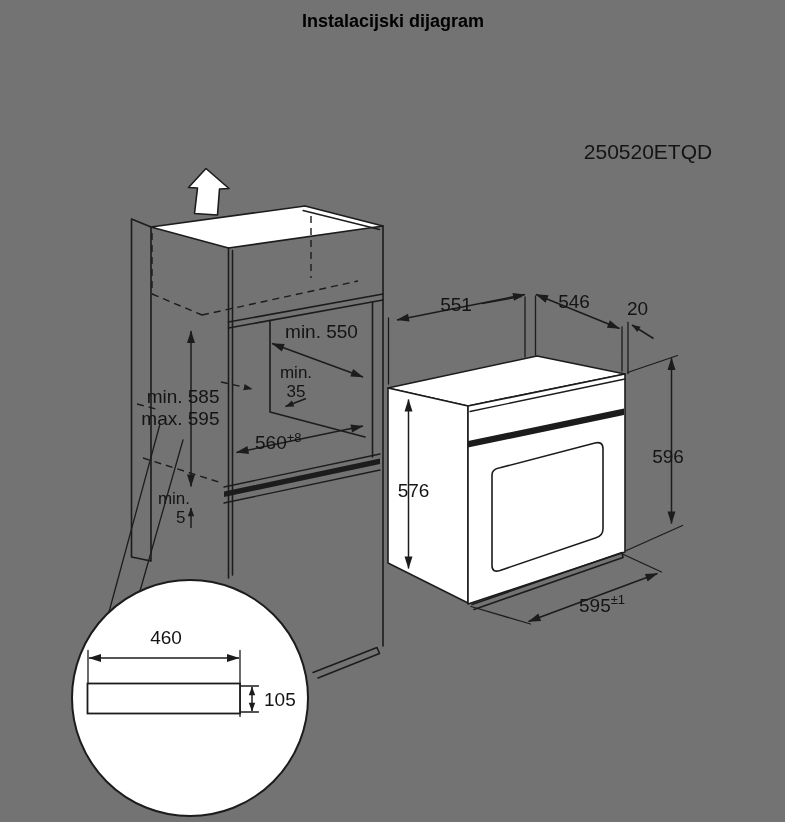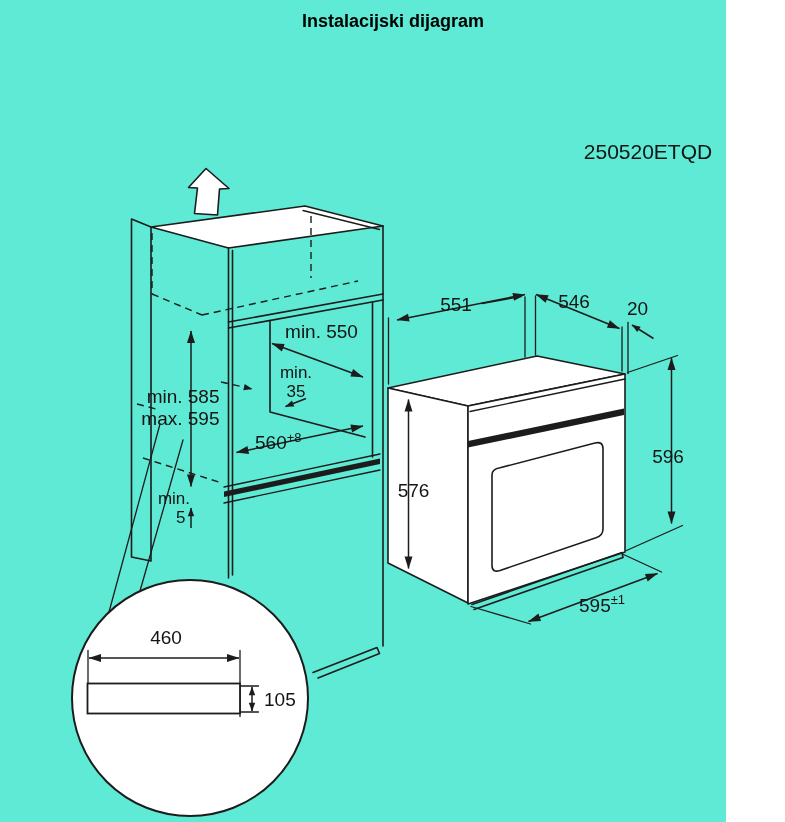--- a/index.html
+++ b/index.html
@@ -1,20 +1,20 @@
 <!DOCTYPE html>
 <html><head>
 <meta charset="utf-8">
 <style>
   html, body { margin: 0; padding: 0; background: #ffffff; }
   .page {
     position: relative;
-    width: 726px;
+    width: 785px;
     height: 822px;
-    background: #5eead4;
+    background: #737373;
     font-family: "Liberation Sans", sans-serif;
     overflow: hidden;
   }
   svg { display: block; }
   .ln   { fill: none; stroke: #1c1c1c; stroke-width: 1.6; stroke-linecap: round; stroke-linejoin: round; }
   .lnthin { fill: none; stroke: #1c1c1c; stroke-width: 1.3; stroke-linecap: round; }
   .dsh  { fill: none; stroke: #1c1c1c; stroke-width: 1.4; stroke-dasharray: 7 5; stroke-linecap: butt; }
   .face { fill: #ffffff; stroke: #1c1c1c; stroke-width: 1.6; stroke-linejoin: round; }
   .solidband { fill: #1c1c1c; stroke: none; }
   .dim  { fill: none; stroke: #1c1c1c; stroke-width: 1.5; stroke-linecap: butt; }

